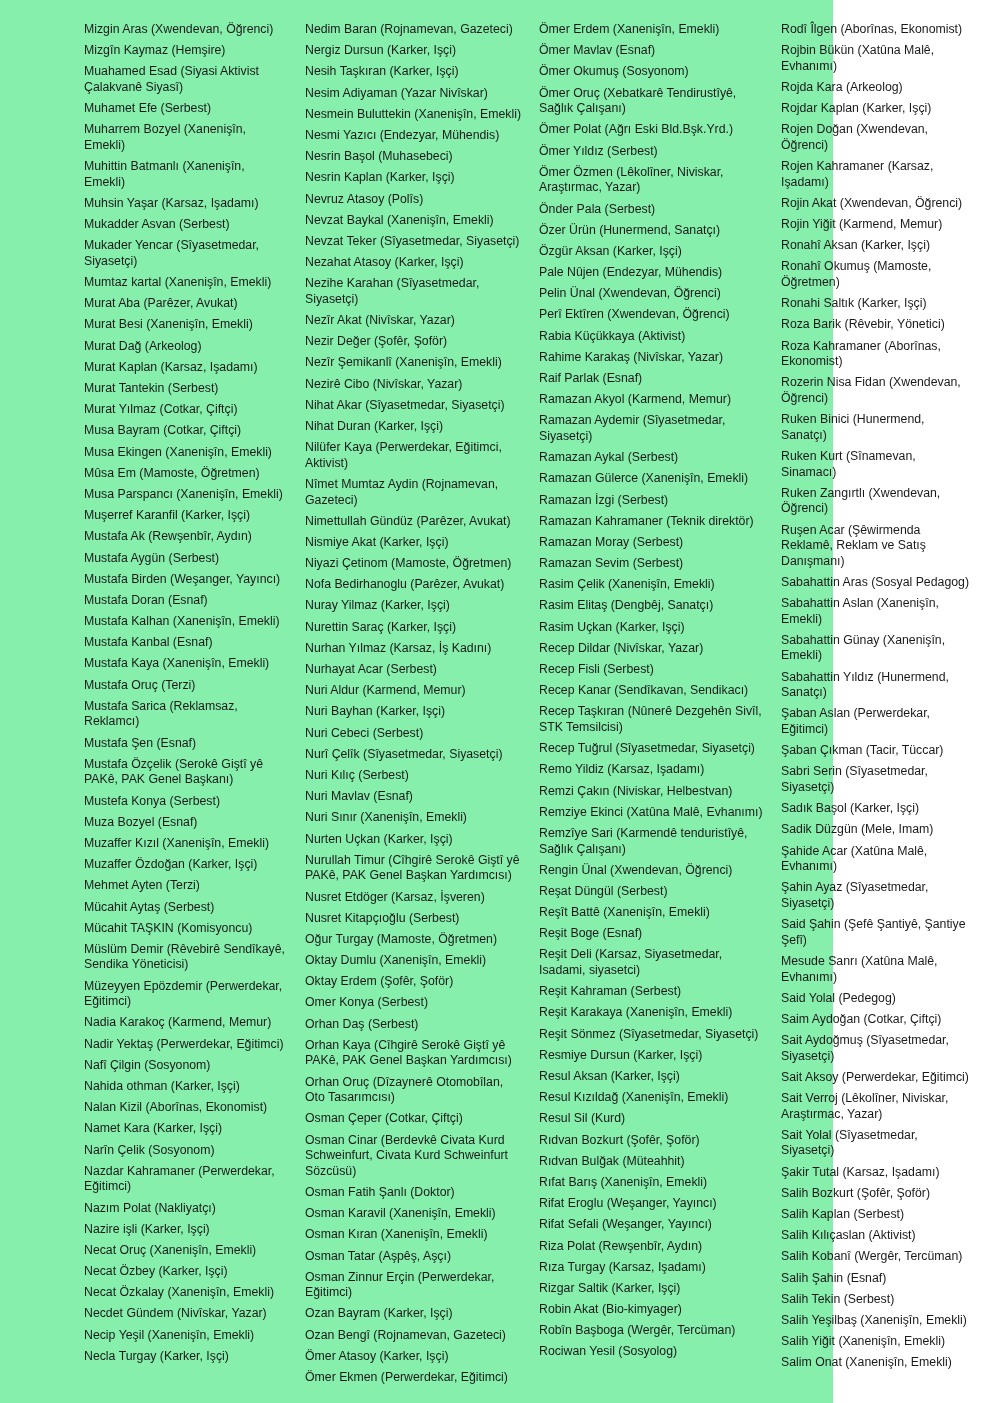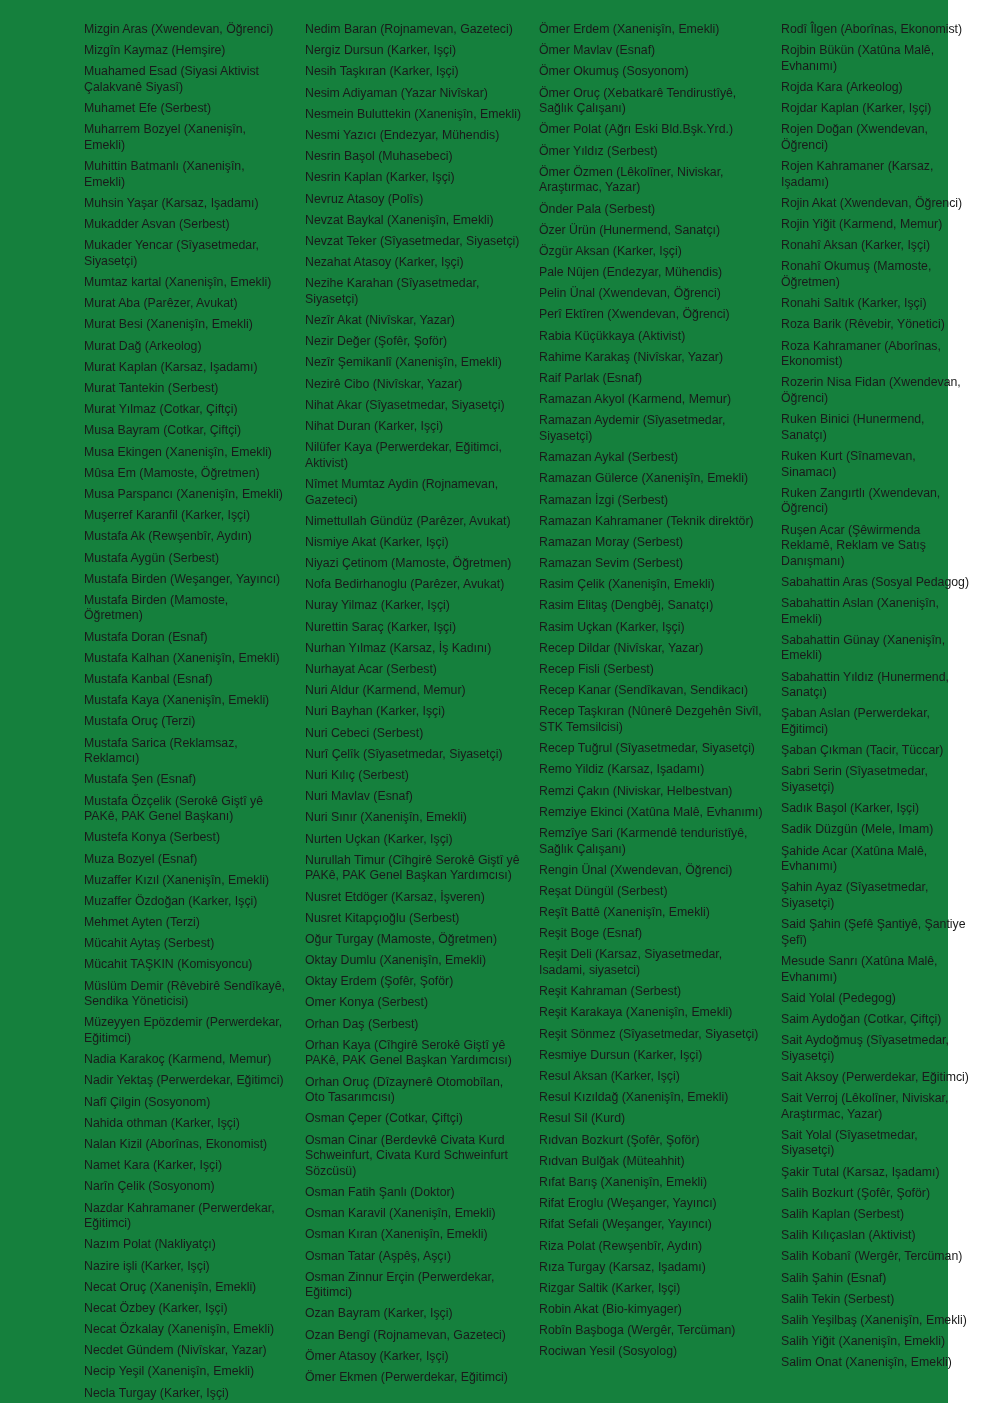--- a/index.html
+++ b/index.html
@@ -5,24 +5,24 @@
   html, body {
     margin: 0;
     padding: 0;
     background: #ffffff;
     width: 992px;
     height: 1403px;
     overflow: hidden;
   }
   .page {
     box-sizing: border-box;
-    width: 948px;
+    width: 833px;
     height: 1403px;
     padding: 22px 18px 8px 84px;
-    background: #15803d;
+    background: #86efac;
     font-family: "Liberation Sans", sans-serif;
     color: #1a1a1a;
   }
   .columns {
     display: grid;
     grid-template-columns: 205px 218px 226px 192px;
     column-gap: 16px;
     align-items: start;
   }
   .col { min-width: 0; }
@@ -56,21 +56,20 @@
         <p class="entry">Murat Tantekin (Serbest)</p>
         <p class="entry">Murat Yılmaz (Cotkar, Çiftçi)</p>
         <p class="entry">Musa Bayram (Cotkar, Çiftçi)</p>
         <p class="entry">Musa Ekingen (Xanenişîn, Emekli)</p>
         <p class="entry">Mûsa Em (Mamoste, Öğretmen)</p>
         <p class="entry">Musa Parspancı (Xanenişîn, Emekli)</p>
         <p class="entry">Muşerref Karanfil (Karker, Işçi)</p>
         <p class="entry">Mustafa Ak (Rewşenbîr, Aydın)</p>
         <p class="entry">Mustafa Aygün (Serbest)</p>
         <p class="entry">Mustafa Birden (Weşanger, Yayıncı)</p>
-        <p class="entry">Mustafa Birden (Mamoste, Öğretmen)</p>
         <p class="entry">Mustafa Doran (Esnaf)</p>
         <p class="entry">Mustafa Kalhan (Xanenişîn, Emekli)</p>
         <p class="entry">Mustafa Kanbal (Esnaf)</p>
         <p class="entry">Mustafa Kaya (Xanenişîn, Emekli)</p>
         <p class="entry">Mustafa Oruç (Terzi)</p>
         <p class="entry">Mustafa Sarica (Reklamsaz, Reklamcı)</p>
         <p class="entry">Mustafa Şen (Esnaf)</p>
         <p class="entry">Mustafa Özçelik (Serokê Giştî yê PAKê, PAK Genel Başkanı)</p>
         <p class="entry">Mustefa Konya (Serbest)</p>
         <p class="entry">Muza Bozyel (Esnaf)</p>

